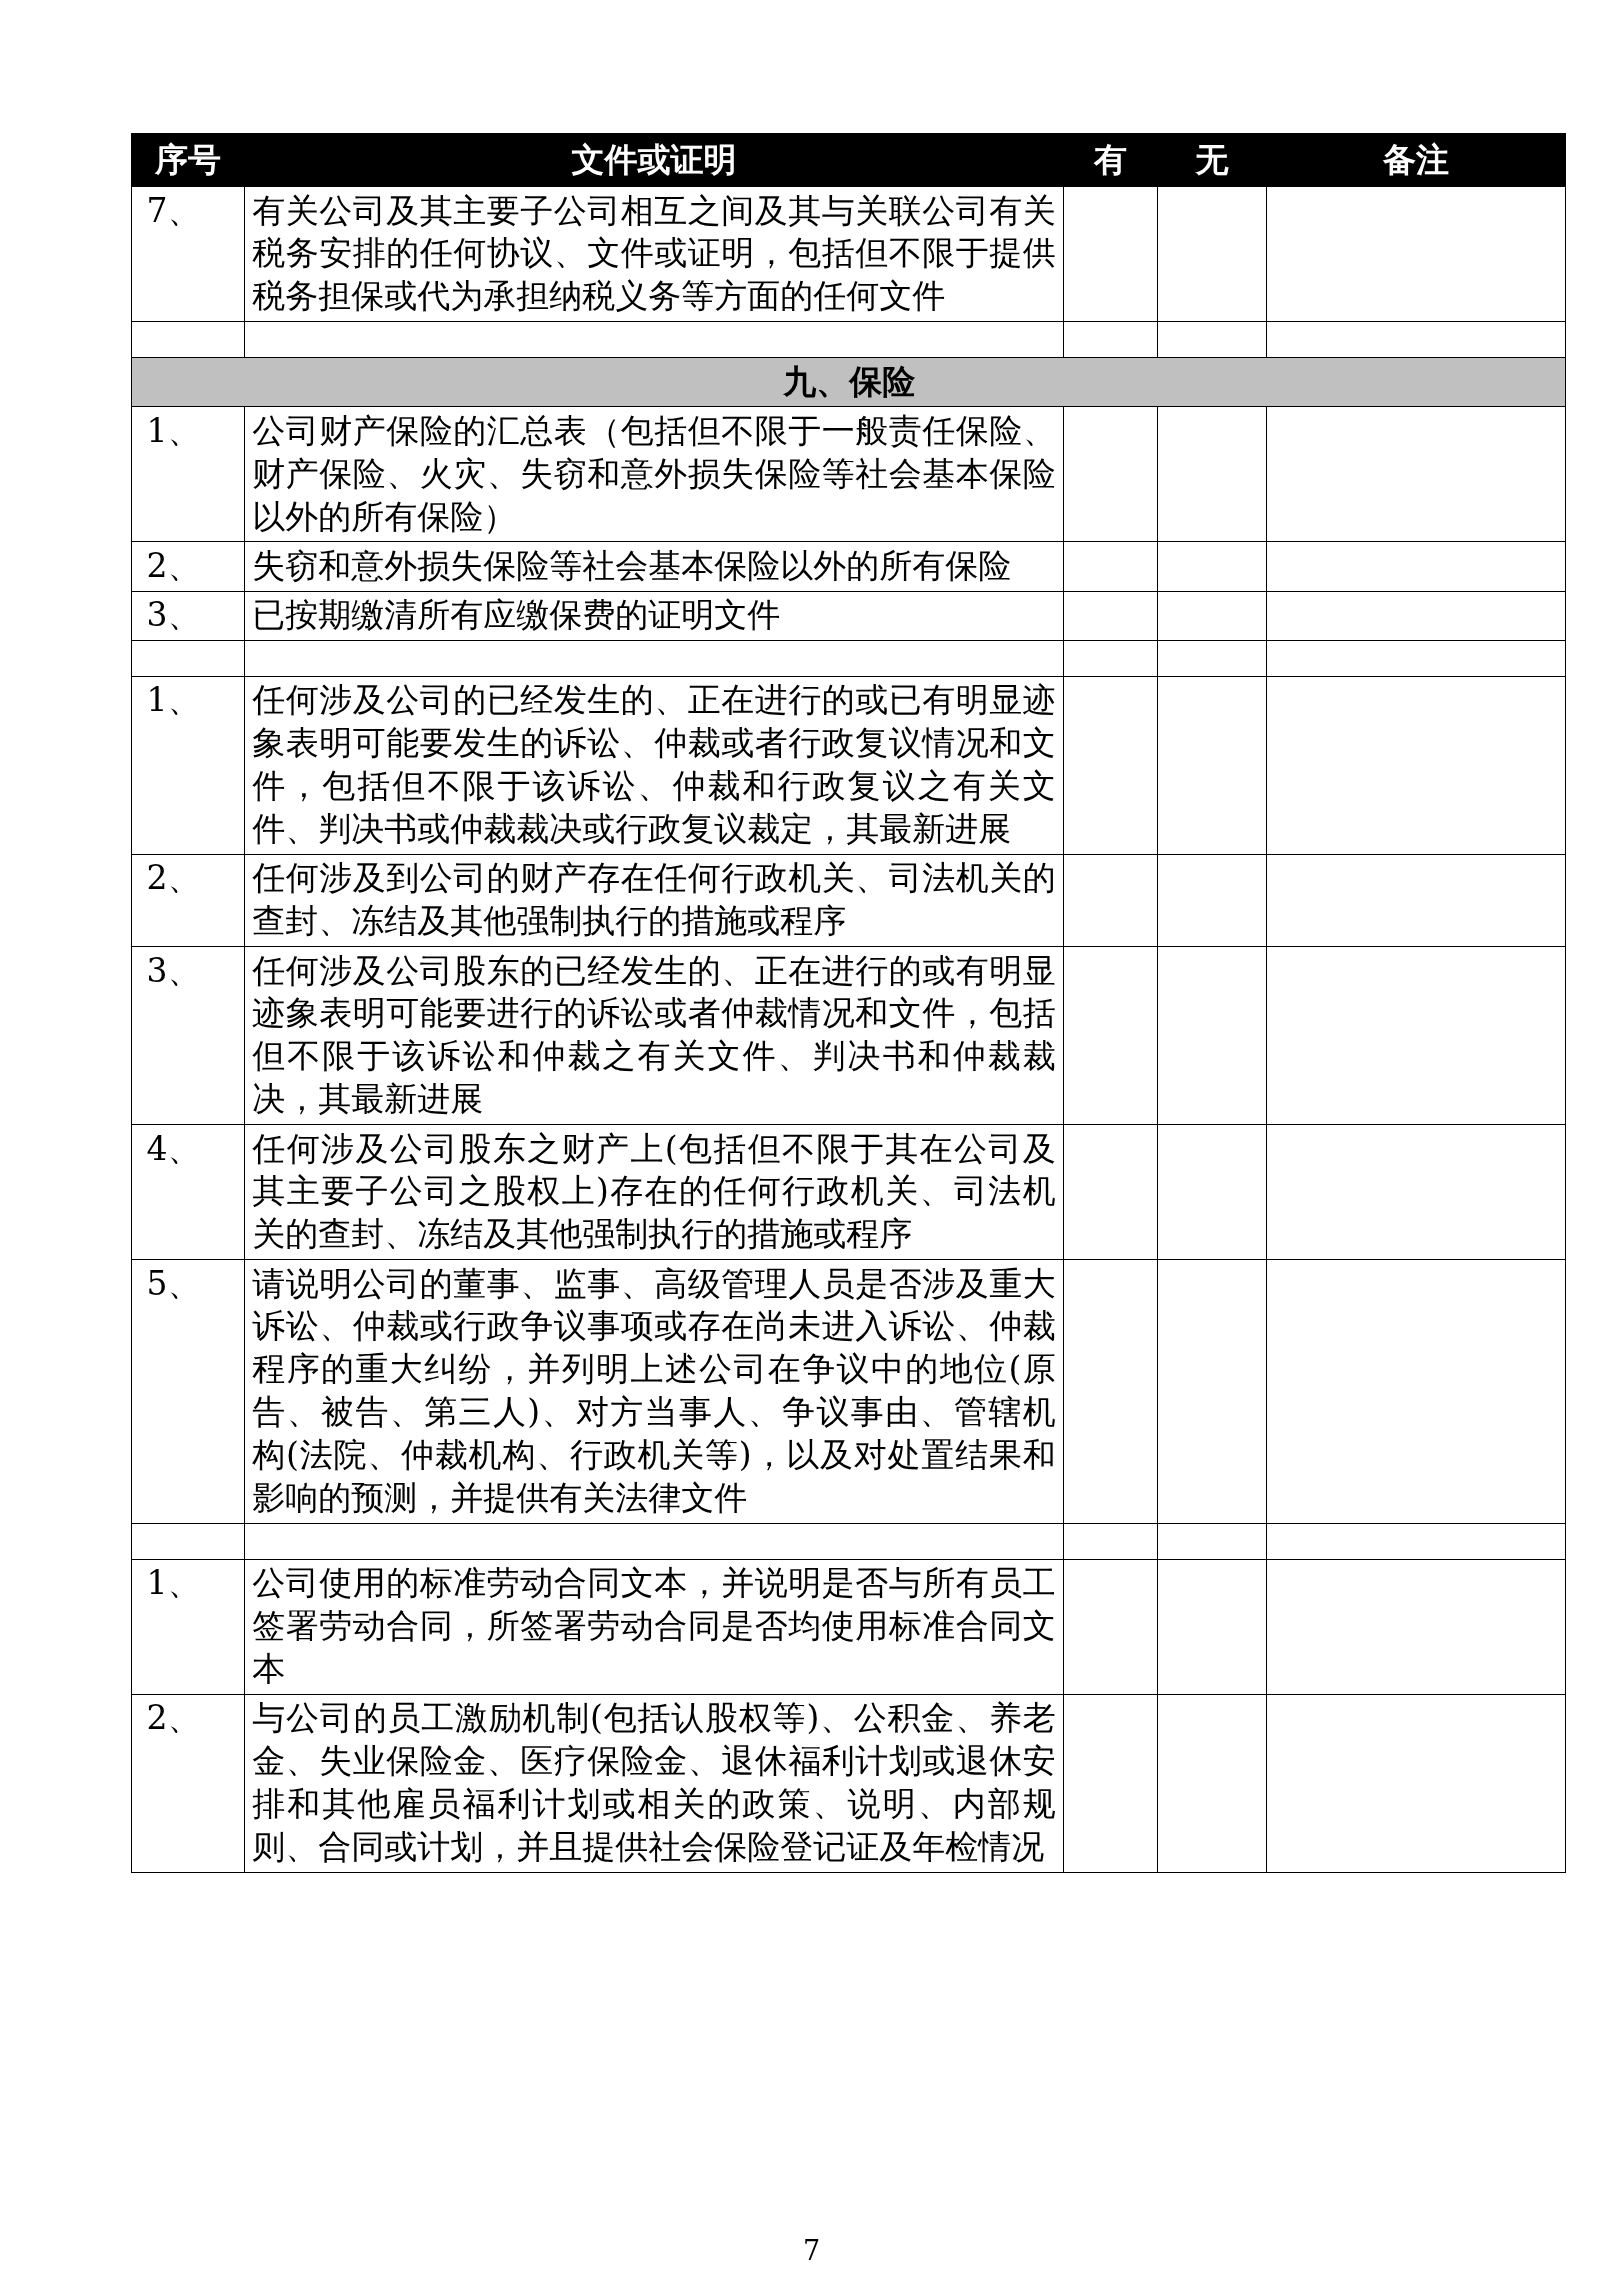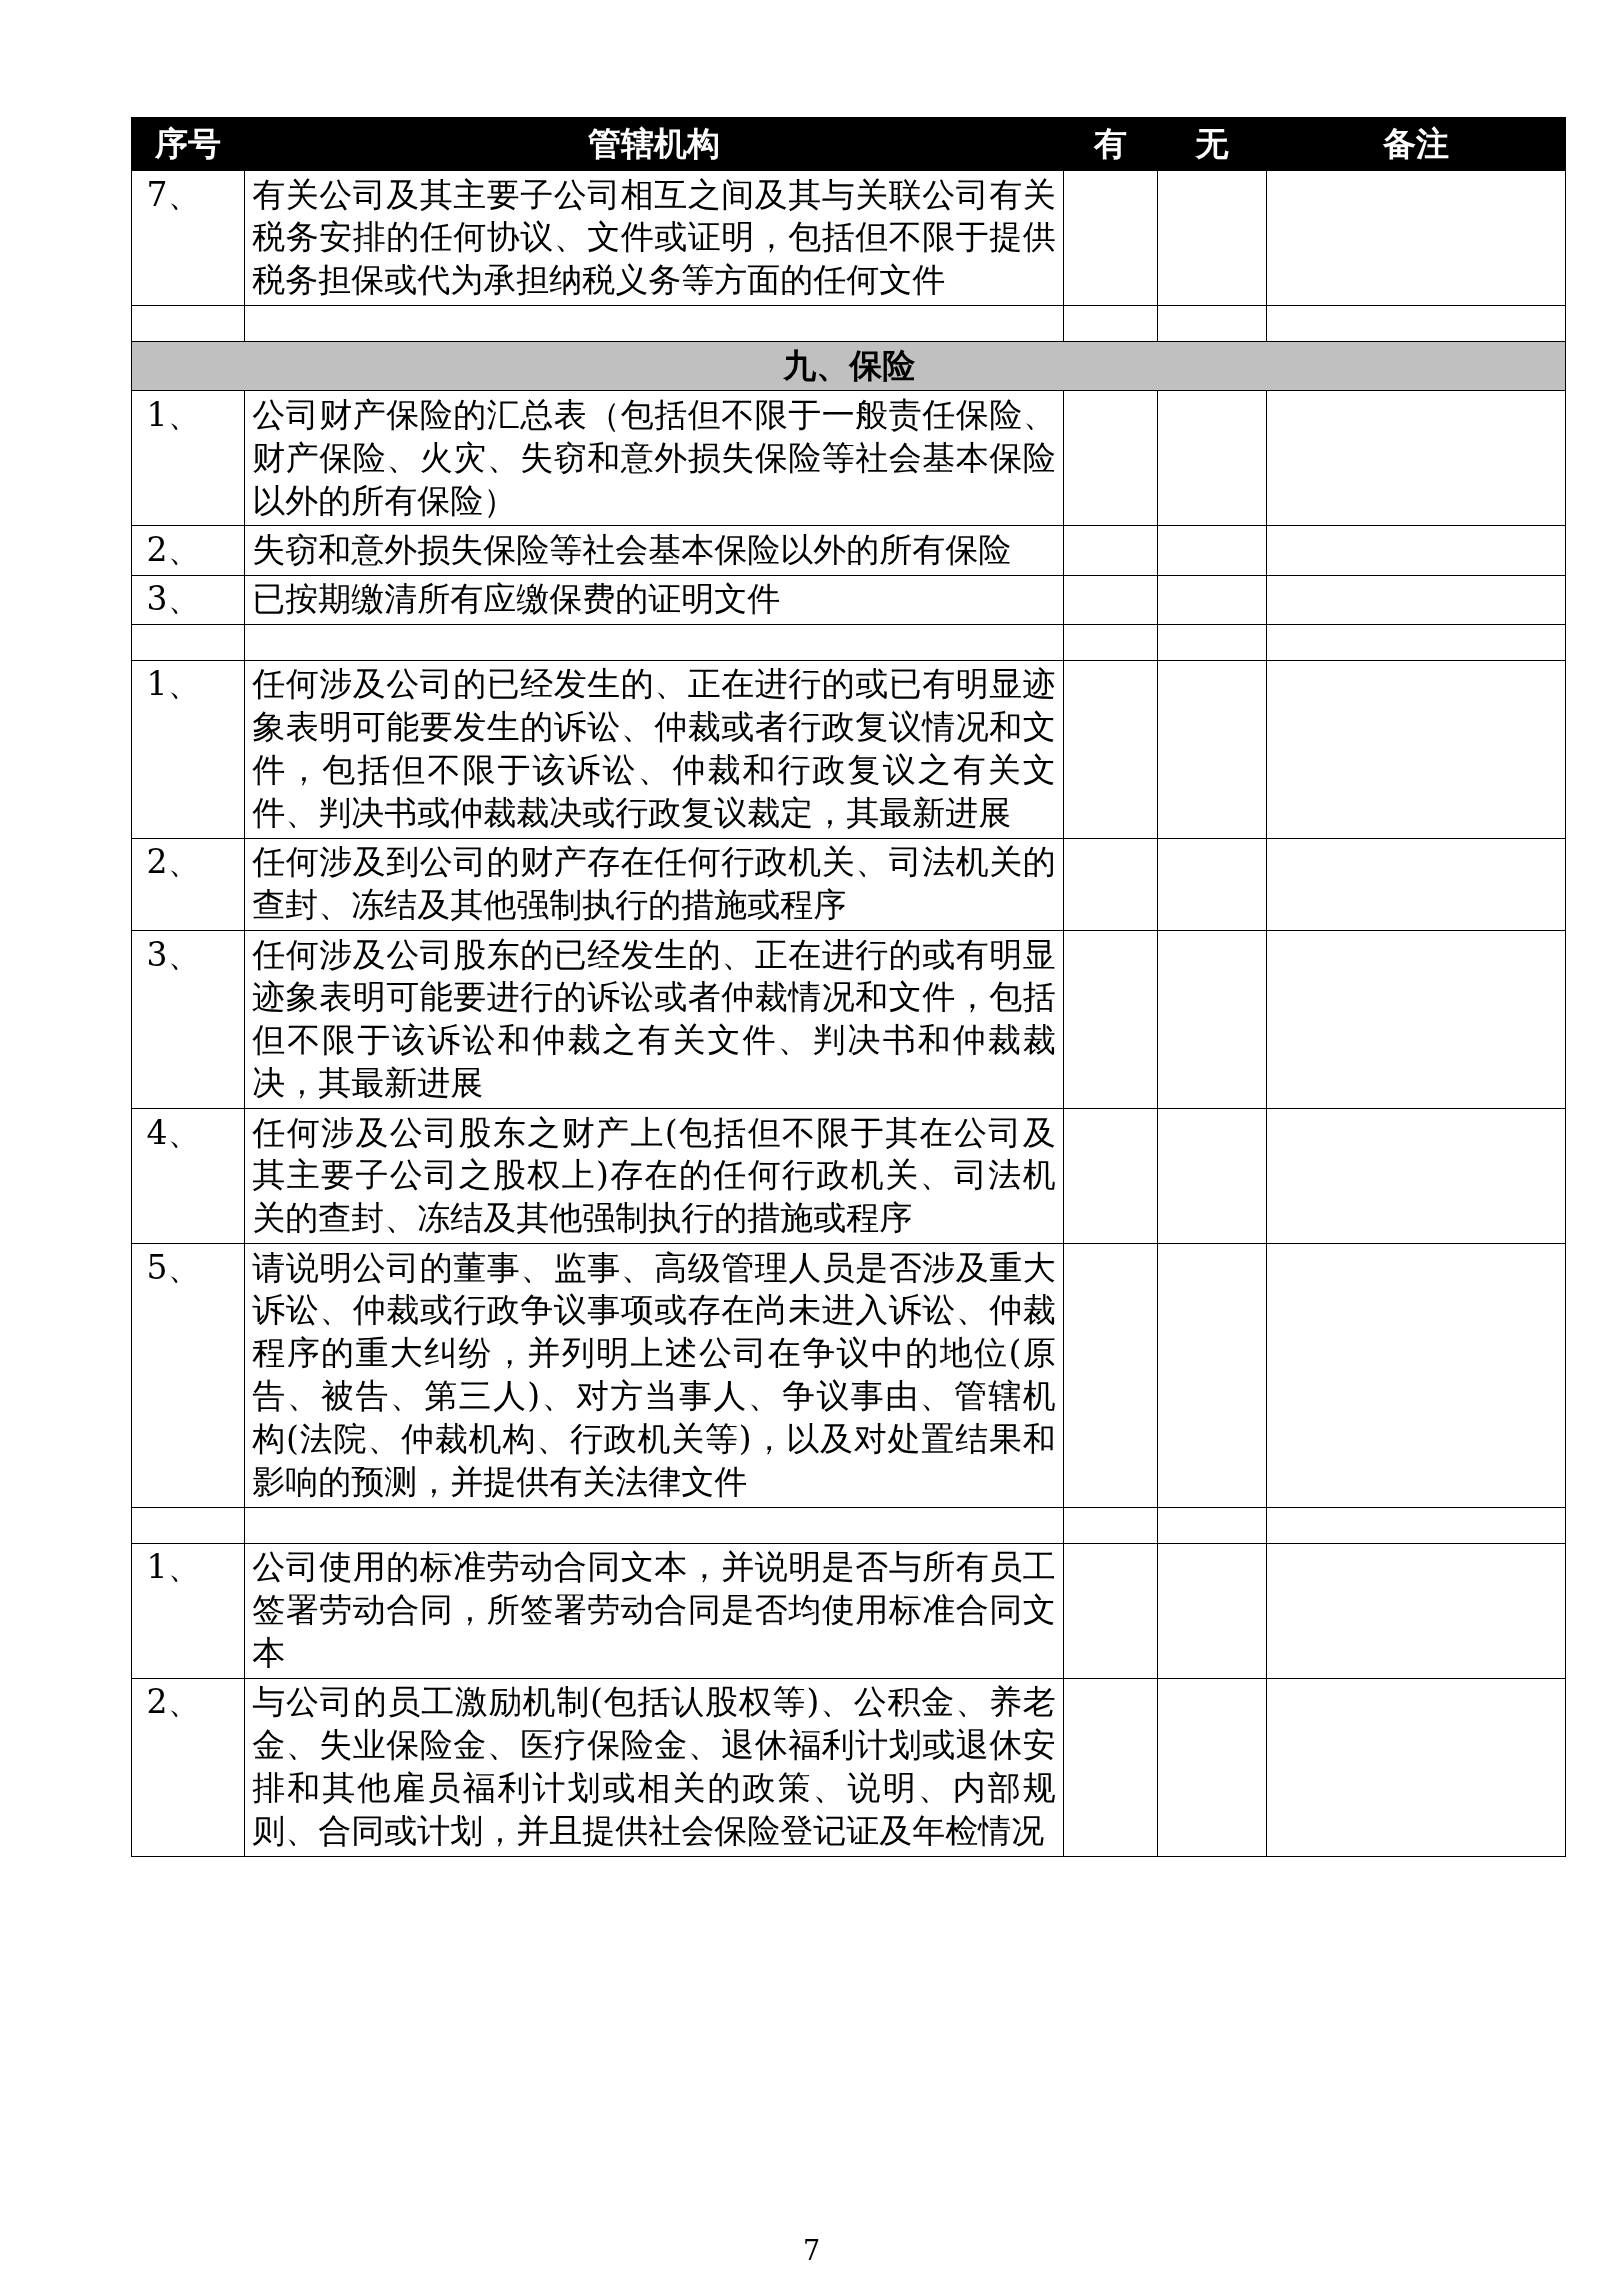--- a/index.html
+++ b/index.html
@@ -6,21 +6,21 @@
   html, body { width:1623px; height:2294px; background:#ffffff; }
   body {
     font-family:"DejaVu Serif","Liberation Serif",serif;
     color:#000;
     position:relative;
   }
   .page { position:absolute; inset:0; }
 
   table.doc-table {
     position:absolute;
-    top:117px; left:131px;
+    top:133px; left:131px;
     width:1434px;
     border-collapse:collapse;
     table-layout:fixed;
   }
   .doc-table th, .doc-table td {
     border:1.4px solid #000;
     vertical-align:top;
     font-size:33px;
     line-height:1.3;
     padding:2.7px 7.3px;
@@ -61,21 +61,21 @@
     <colgroup>
       <col style="width:113px">
       <col style="width:819px">
       <col style="width:94px">
       <col style="width:109px">
       <col style="width:299px">
     </colgroup>
     <thead>
       <tr>
         <th>序号</th>
-        <th>管辖机构</th>
+        <th>文件或证明</th>
         <th>有</th>
         <th>无</th>
         <th>备注</th>
       </tr>
     </thead>
     <tbody id="table-body">
         <tr>
           <td class="c-no">7、</td>
           <td class="c-text">有关公司及其主要子公司相互之间及其与关联公司有关税务安排的任何协议、文件或证明，包括但不限于提供税务担保或代为承担纳税义务等方面的任何文件</td>
           <td class="c-have"></td>

